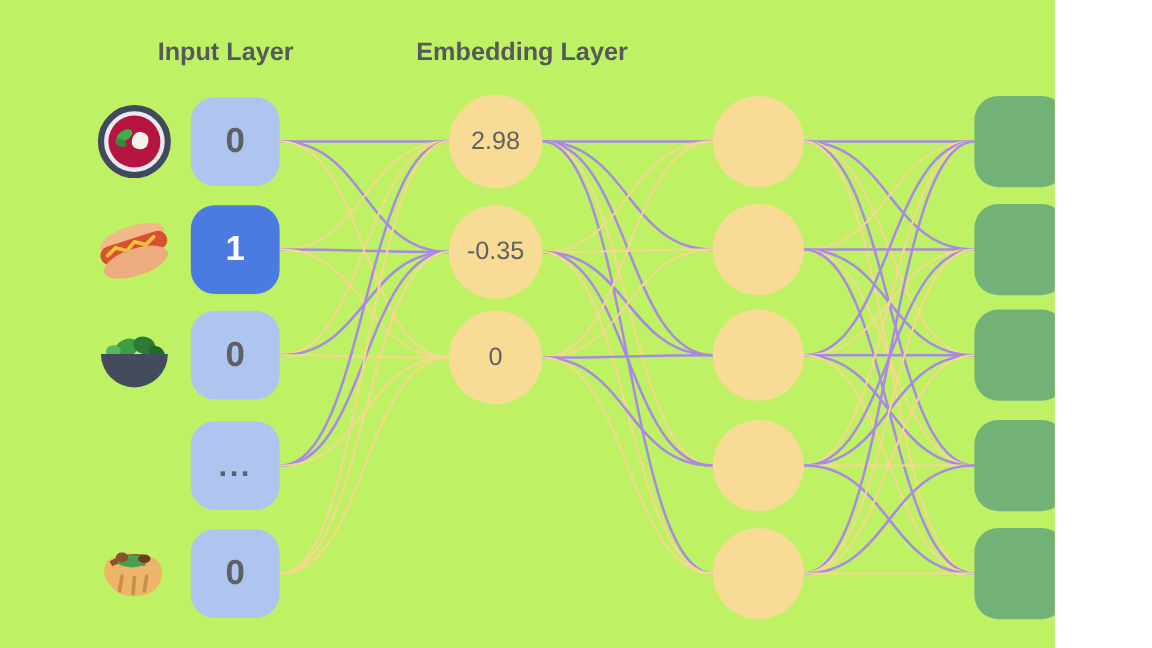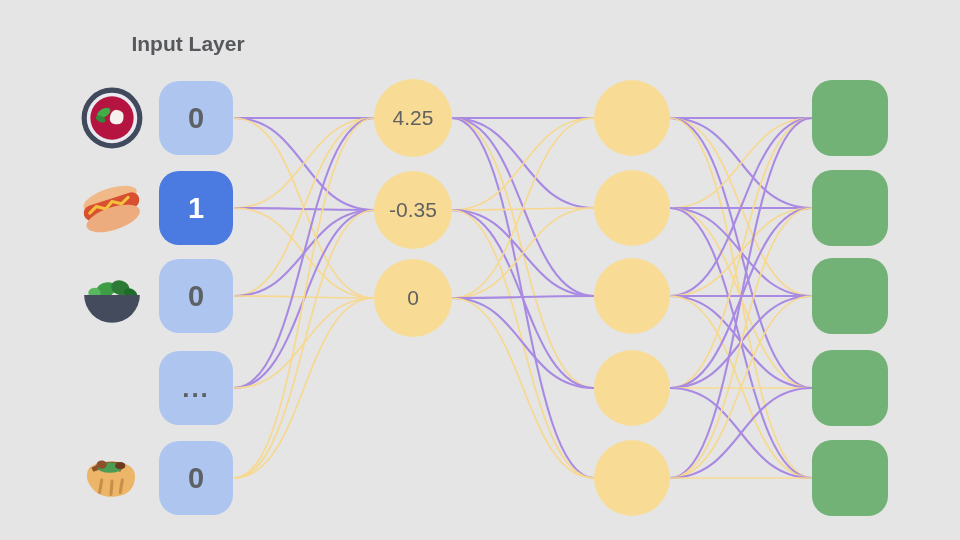--- a/index.html
+++ b/index.html
@@ -1,17 +1,17 @@
 <!DOCTYPE html>
 <html><head>
 <meta charset="utf-8">
 <style>
   html,body{margin:0;padding:0;background:#ffffff;}
   body{font-family:"Liberation Sans", sans-serif;}
-  #stage{position:relative;width:960px;height:540px;background:#e5e5e5;overflow:hidden;}
+  #stage{position:relative;width:855px;height:540px;background:#bef264;overflow:hidden;padding-left:24px;}
   #edges{position:absolute;left:0;top:0;}
   .layer-title{position:absolute;transform:translateX(-50%);font-size:21px;font-weight:700;color:#57585c;white-space:nowrap;}
   .node{position:absolute;display:flex;align-items:center;justify-content:center;box-sizing:border-box;}
   .input-node{width:74px;height:74px;border-radius:20px;background:#aec5f0;color:#5d6065;font-size:29px;font-weight:700;}
   .input-node.active{background:#4b7be0;color:#ffffff;}
   .input-node.dots{letter-spacing:2px;font-size:26px;}
   .circle-node{border-radius:50%;background:#f8dc96;color:#616161;font-size:21px;}
   .output-node{width:76px;height:76px;border-radius:20px;background:#73b277;}
   .icon-box{position:absolute;width:66px;height:66px;display:flex;align-items:center;justify-content:center;}
   .icon-box svg{width:100%;height:100%;}
@@ -72,20 +72,21 @@
       <path d="M 670 388 C 741 388 741 388 812 388" fill="none" stroke="#f7d88f" stroke-width="1.7"></path>
       <path d="M 670 388 C 741 388 741 478 812 478" fill="none" stroke="#a98ae2" stroke-width="2.1"></path>
       <path d="M 670 478 C 741 478 741 118 812 118" fill="none" stroke="#a98ae2" stroke-width="2.1"></path>
       <path d="M 670 478 C 741 478 741 208 812 208" fill="none" stroke="#f7d88f" stroke-width="1.7"></path>
       <path d="M 670 478 C 741 478 741 296 812 296" fill="none" stroke="#f7d88f" stroke-width="1.7"></path>
       <path d="M 670 478 C 741 478 741 388 812 388" fill="none" stroke="#a98ae2" stroke-width="2.1"></path>
       <path d="M 670 478 C 741 478 741 478 812 478" fill="none" stroke="#f7d88f" stroke-width="1.7"></path>
     </svg>
 
   <div class="layer-title" style="left: 188px; top: 32px;">Input Layer</div>
+  <div class="layer-title" style="left: 435px; top: 32px;">Embedding Layer</div>
 
   <div id="nodes">
       <div class="icon-box" style="left: 79px; top: 85px;">
         <svg viewBox="0 0 64 64">
           <circle cx="32" cy="32" r="27" fill="#e9e9ef" stroke="#414a5c" stroke-width="5"></circle>
           <circle cx="32" cy="32" r="21" fill="#b51441"></circle>
           <path d="M36 24 q9 1 7 9 q-1 6 -8 5 q-6-1-5-7 q1-6 6-7z" fill="#f6f1ee"></path>
           <ellipse cx="24" cy="27" rx="7" ry="4" transform="rotate(-30 24 27)" fill="#3fae49"></ellipse>
           <ellipse cx="21" cy="33" rx="5" ry="3" transform="rotate(25 21 33)" fill="#2f8a3a"></ellipse>
         </svg>
@@ -117,21 +118,21 @@
         <svg viewBox="0 0 64 64">
           <path d="M10 22 q14-10 34-4 q12 4 10 16 q-2 14 -18 16 q-18 2 -26-12 q-5-9 0-16z" fill="#edb568"></path>
           <path d="M12 22 q16-9 32-4 l-4 8 q-14-6-26 0z" fill="#8a512b"></path>
           <ellipse cx="30" cy="22" rx="12" ry="5" fill="#4a9e53"></ellipse>
           <ellipse cx="22" cy="19" rx="5" ry="4" fill="#8a512b"></ellipse>
           <ellipse cx="40" cy="20" rx="5" ry="3.5" fill="#6b3d1e"></ellipse>
           <path d="M22 34 l-2 12 M32 35 l-1 13 M42 34 l-2 12" stroke="#c98f4a" stroke-width="3" stroke-linecap="round" fill="none"></path>
         </svg>
       </div>
       <div class="node input-node" style="left: 159px; top: 441px;">0</div>
-      <div class="node circle-node" style="left: 374px; top: 79px; width: 78px; height: 78px;">4.25</div>
+      <div class="node circle-node" style="left: 374px; top: 79px; width: 78px; height: 78px;">2.98</div>
       <div class="node circle-node" style="left: 374px; top: 171px; width: 78px; height: 78px;">-0.35</div>
       <div class="node circle-node" style="left: 374px; top: 259px; width: 78px; height: 78px;">0</div>
       <div class="node circle-node" style="left: 594px; top: 80px; width: 76px; height: 76px;"></div>
       <div class="node circle-node" style="left: 594px; top: 170px; width: 76px; height: 76px;"></div>
       <div class="node circle-node" style="left: 594px; top: 258px; width: 76px; height: 76px;"></div>
       <div class="node circle-node" style="left: 594px; top: 350px; width: 76px; height: 76px;"></div>
       <div class="node circle-node" style="left: 594px; top: 440px; width: 76px; height: 76px;"></div>
       <div class="node output-node" style="left: 812px; top: 80px;"></div>
       <div class="node output-node" style="left: 812px; top: 170px;"></div>
       <div class="node output-node" style="left: 812px; top: 258px;"></div>

